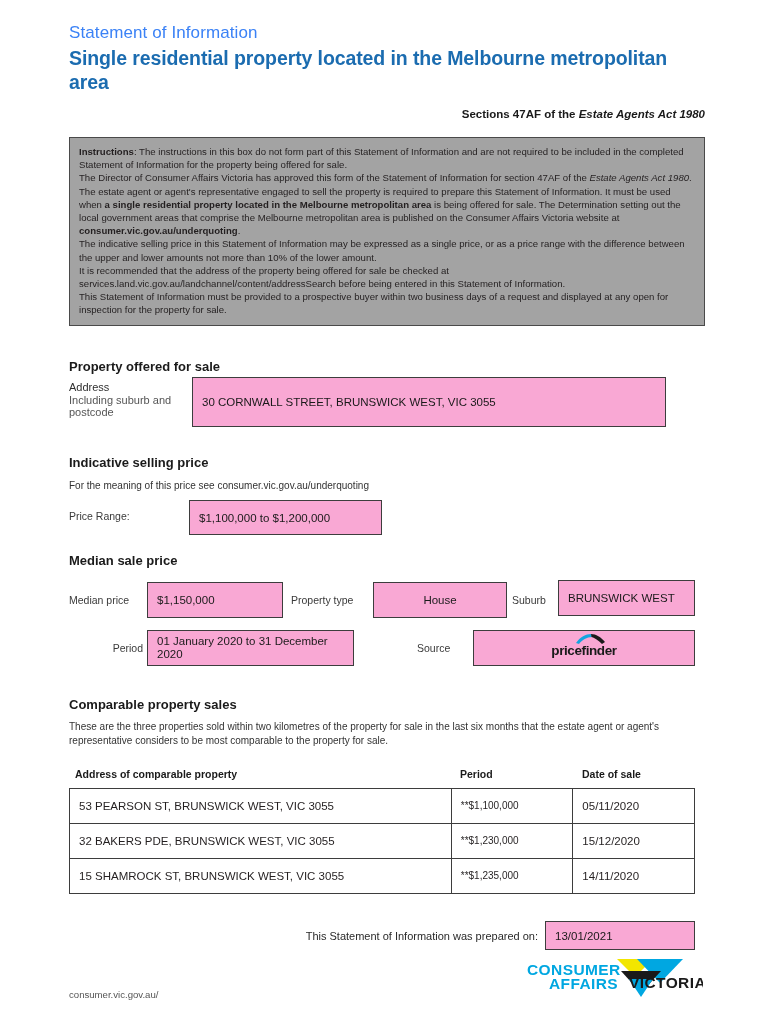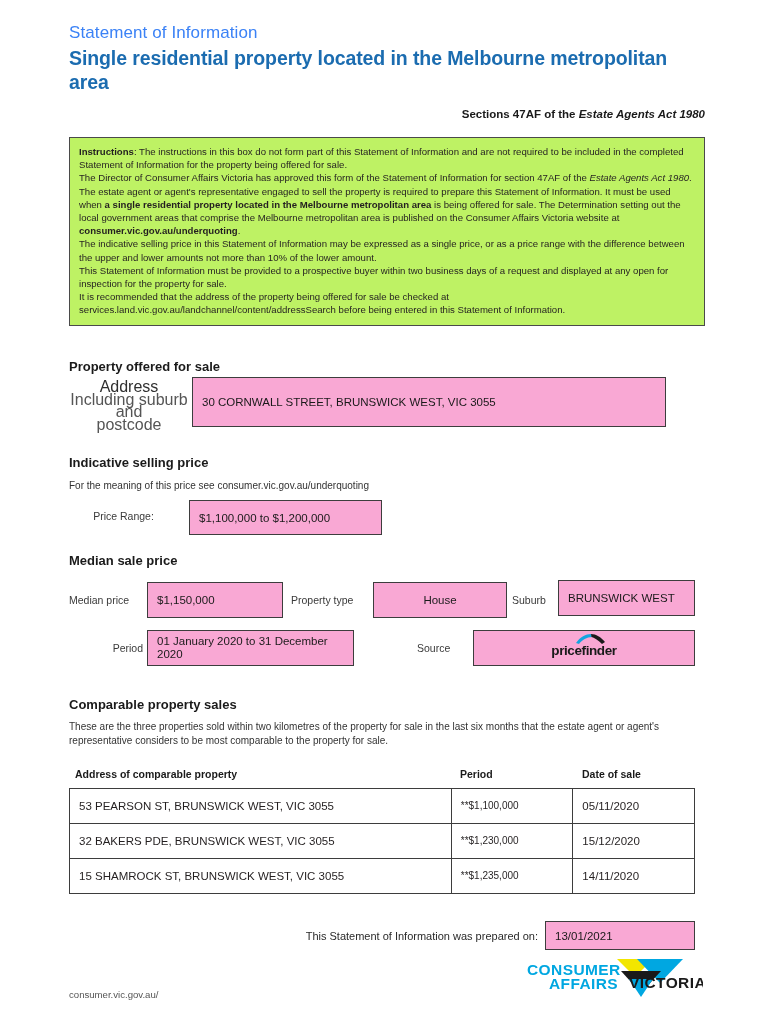--- a/index.html
+++ b/index.html
@@ -59,21 +59,21 @@
   }
 
   
   .instr {
     position: absolute;
     left: 69px;
     top: 137px;
     width: 636px;
     box-sizing: border-box;
     border: 1px solid #4a4a4a;
-    background: #bef264;
+    background: #a3a3a3;
     padding: 7px 9px 8px 9px;
   }
   .instr p {
     margin: 0;
     font-size: 9.6px;
     line-height: 13.2px;
     color: #231f20;
   }
   .instr b { font-weight: bold; }
   .instr i { font-style: italic; }
@@ -112,22 +112,22 @@
     color: #3a3a3a;
     line-height: 12.5px;
   }
   .fbox.center { justify-content: center; }
 
   
   #address-label {
     left: 69px;
     top: 381px;
     width: 120px;
-    text-align: center;
-    font-size: 16px;
+    text-align: left;
+    font-size: 11px;
     color: #555;
   }
   #address-label .strong { color: #2f2f2f; }
 
   
   .tbl {
     position: absolute;
     left: 69px;
     top: 768px;
     width: 626px;
@@ -227,40 +227,40 @@
 
   <div class="sections-line">
     <span>Sections 47AF of the </span><i>Estate Agents Act 1980</i>
   </div>
 
   <div class="instr">
     <p><b>Instructions</b><span>: The instructions in this box do not form part of this Statement of Information and are not required to be included in the completed Statement of Information for the property being offered for sale.</span></p>
     <p><span>The Director of Consumer Affairs Victoria has approved this form of the Statement of Information for section 47AF of the </span><i>Estate Agents Act 1980</i><span>.</span></p>
     <p><span>The estate agent or agent's representative engaged to sell the property is required to prepare this Statement of Information. It must be used when </span><b>a single residential property located in the Melbourne metropolitan area</b><span> is being offered for sale. The Determination setting out the local government areas that comprise the Melbourne metropolitan area is published on the Consumer Affairs Victoria website at </span><b>consumer.vic.gov.au/underquoting</b><span>.</span></p>
     <p>The indicative selling price in this Statement of Information may be expressed as a single price, or as a price range with the difference between the upper and lower amounts not more than 10% of the lower amount.</p>
+    <p>It is recommended that the address of the property being offered for sale be checked at services.land.vic.gov.au/landchannel/content/addressSearch before being entered in this Statement of Information.</p>
     <p>This Statement of Information must be provided to a prospective buyer within two business days of a request and displayed at any open for inspection for the property for sale.</p>
-    <p>It is recommended that the address of the property being offered for sale be checked at services.land.vic.gov.au/landchannel/content/addressSearch before being entered in this Statement of Information.</p>
   </div>
 
   <div class="sec-h" style="top:359px;">Property offered for sale</div>
 
   <div class="flabel" id="address-label">
     <div class="strong">Address</div>
     <div>Including suburb and</div>
     <div>postcode</div>
   </div>
 
   <div class="fbox" style="left:192px; top:377px; width:474px; height:50px;">
     <span>30 CORNWALL STREET, BRUNSWICK WEST, VIC 3055</span>
   </div>
 
   <div class="sec-h" style="top:455px;">Indicative selling price</div>
   <div class="sec-note" style="top:480px;">For the meaning of this price see consumer.vic.gov.au/underquoting</div>
 
-  <div class="flabel" style="left:69px; top:510px; width:109px; text-align:center;">Price Range:</div>
+  <div class="flabel" style="left:69px; top:510px; width:109px; text-align:left;">Price Range:</div>
   <div class="fbox" style="left:189px; top:500px; width:193px; height:35px;">
     <span>$1,100,000 to $1,200,000</span>
   </div>
 
   <div class="sec-h" style="top:553px;">Median sale price</div>
 
   <div class="flabel" style="left:69px; top:594px; width:72px; text-align:left;">Median price</div>
   <div class="fbox" style="left:147px; top:582px; width:136px; height:36px;">
     <span>$1,150,000</span>
   </div>

